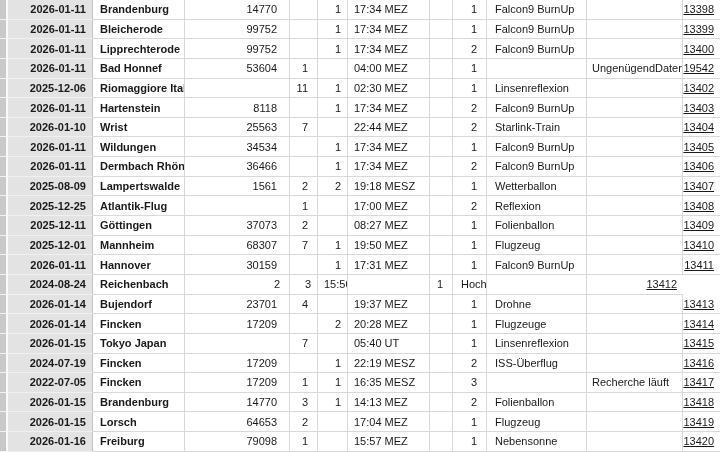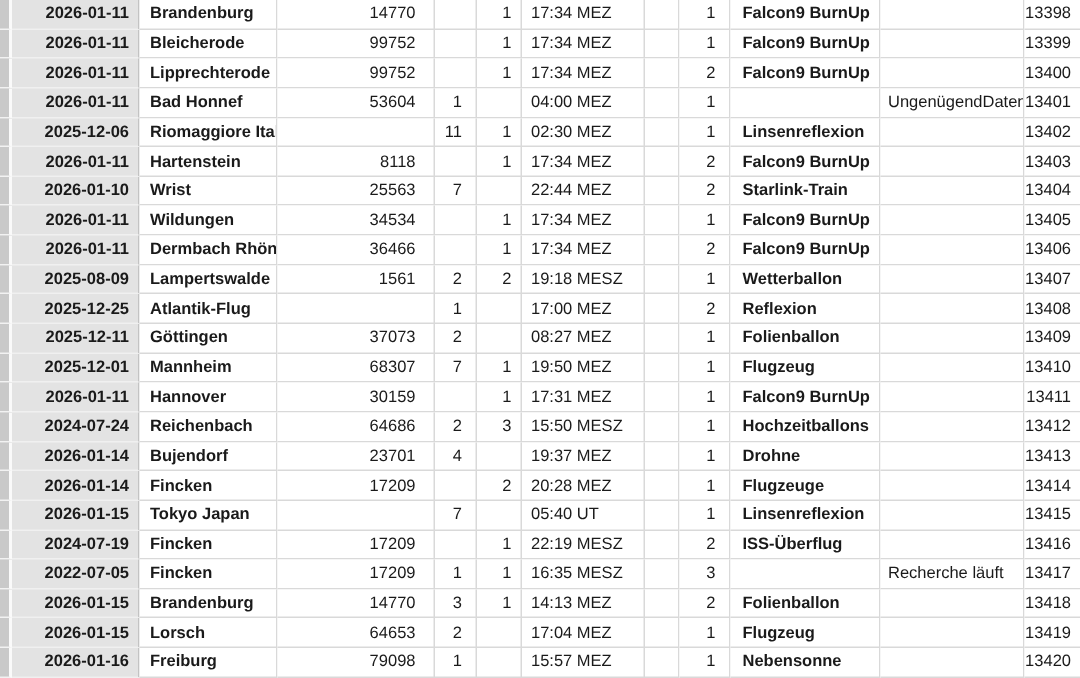--- a/index.html
+++ b/index.html
@@ -53,23 +53,23 @@
     padding-right: 6px;
   }
   .cell.left   { justify-content: flex-start; }
   .cell.right  { justify-content: flex-end; }
   .cell.location    { padding-left: 7px; font-weight: bold; }
   .cell.postal      { padding-right: 12px; }
   .cell.num-a       { padding-right: 9px; }
   .cell.num-b       { padding-right: 6px; }
   .cell.time        { padding-left: 6px; text-align: center; }
   .cell.count       { padding-right: 9px; }
-  .cell.description { padding-left: 8px; font-weight: bold; }
+  .cell.description { padding-left: 8px; }
   .cell.status      { padding-left: 5px; text-align: center; }
-  .cell.case-id     { padding-right: 6px; border-right: none; }
+  .cell.case-id     { padding-right: 6px; border-right: none; text-decoration: underline; }
 </style>
 </head>
 <body>
 
 <div id="screen">
   <div class="table-body">
       <div class="row">
     <div class="cell edge"></div>
     <div class="cell date">2026-01-11</div>
     <div class="cell left location">Brandenburg</div>
@@ -116,21 +116,21 @@
     <div class="cell date">2026-01-11</div>
     <div class="cell left location">Bad Honnef</div>
     <div class="cell right postal">53604</div>
     <div class="cell right num-a">1</div>
     <div class="cell right num-b"></div>
     <div class="cell left time">04:00 MEZ</div>
     <div class="cell spacer"></div>
     <div class="cell right count">1</div>
     <div class="cell left description"></div>
     <div class="cell left status">UngenügendDaten</div>
-    <div class="cell right case-id">13401</div>
+    <div class="cell right case-id">19542</div>
   </div>
       <div class="row">
     <div class="cell edge"></div>
     <div class="cell date">2025-12-06</div>
     <div class="cell left location">Riomaggiore Italien</div>
     <div class="cell right postal"></div>
     <div class="cell right num-a">11</div>
     <div class="cell right num-b">1</div>
     <div class="cell left time">02:30 MEZ</div>
     <div class="cell spacer"></div>
@@ -260,23 +260,22 @@
     <div class="cell right num-b">1</div>
     <div class="cell left time">17:31 MEZ</div>
     <div class="cell spacer"></div>
     <div class="cell right count">1</div>
     <div class="cell left description">Falcon9 BurnUp</div>
     <div class="cell left status"></div>
     <div class="cell right case-id">13411</div>
   </div>
       <div class="row">
     <div class="cell edge"></div>
-    <div class="cell date">2024-07-24</div>
+    <div class="cell date">2024-08-24</div>
     <div class="cell left location">Reichenbach</div>
-    <div class="cell right postal">64686</div>
     <div class="cell right num-a">2</div>
     <div class="cell right num-b">3</div>
     <div class="cell left time">15:50 MESZ</div>
     <div class="cell spacer"></div>
     <div class="cell right count">1</div>
     <div class="cell left description">Hochzeitballons</div>
     <div class="cell left status"></div>
     <div class="cell right case-id">13412</div>
   </div>
       <div class="row">

